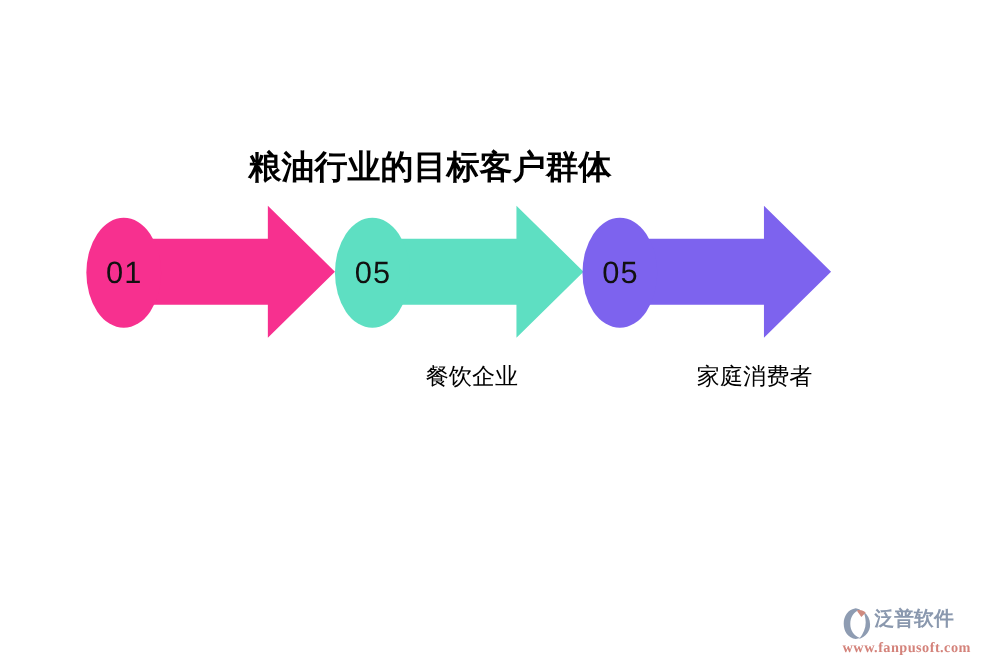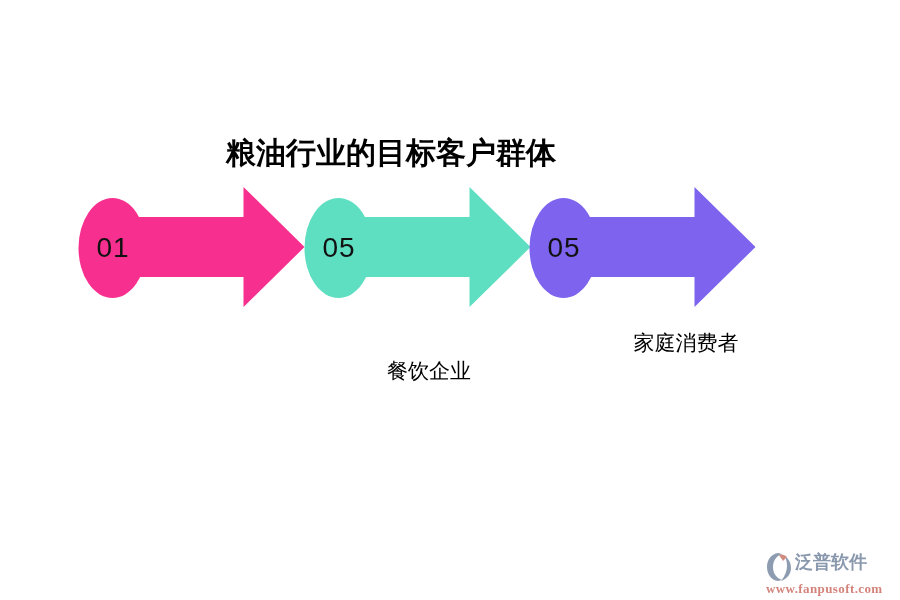--- a/index.html
+++ b/index.html
@@ -43,21 +43,21 @@
     position: absolute;
     width: 240px;
     text-align: center;
     top: 331px;
     font-size: 21px;
     line-height: 24px;
     color: #000000;
     white-space: nowrap;
   }
   .lbl-0 { left: 50px; }
-  .lbl-1 { left: 309px; margin-top: 28px; }
+  .lbl-1 { left: 309px; }
   .lbl-2 { left: 566px; }
   .watermark {
     position: absolute;
     left: 766px;
     top: 550px;
     width: 130px;
   }
   .wm-row {
     display: flex;
     align-items: flex-start;

